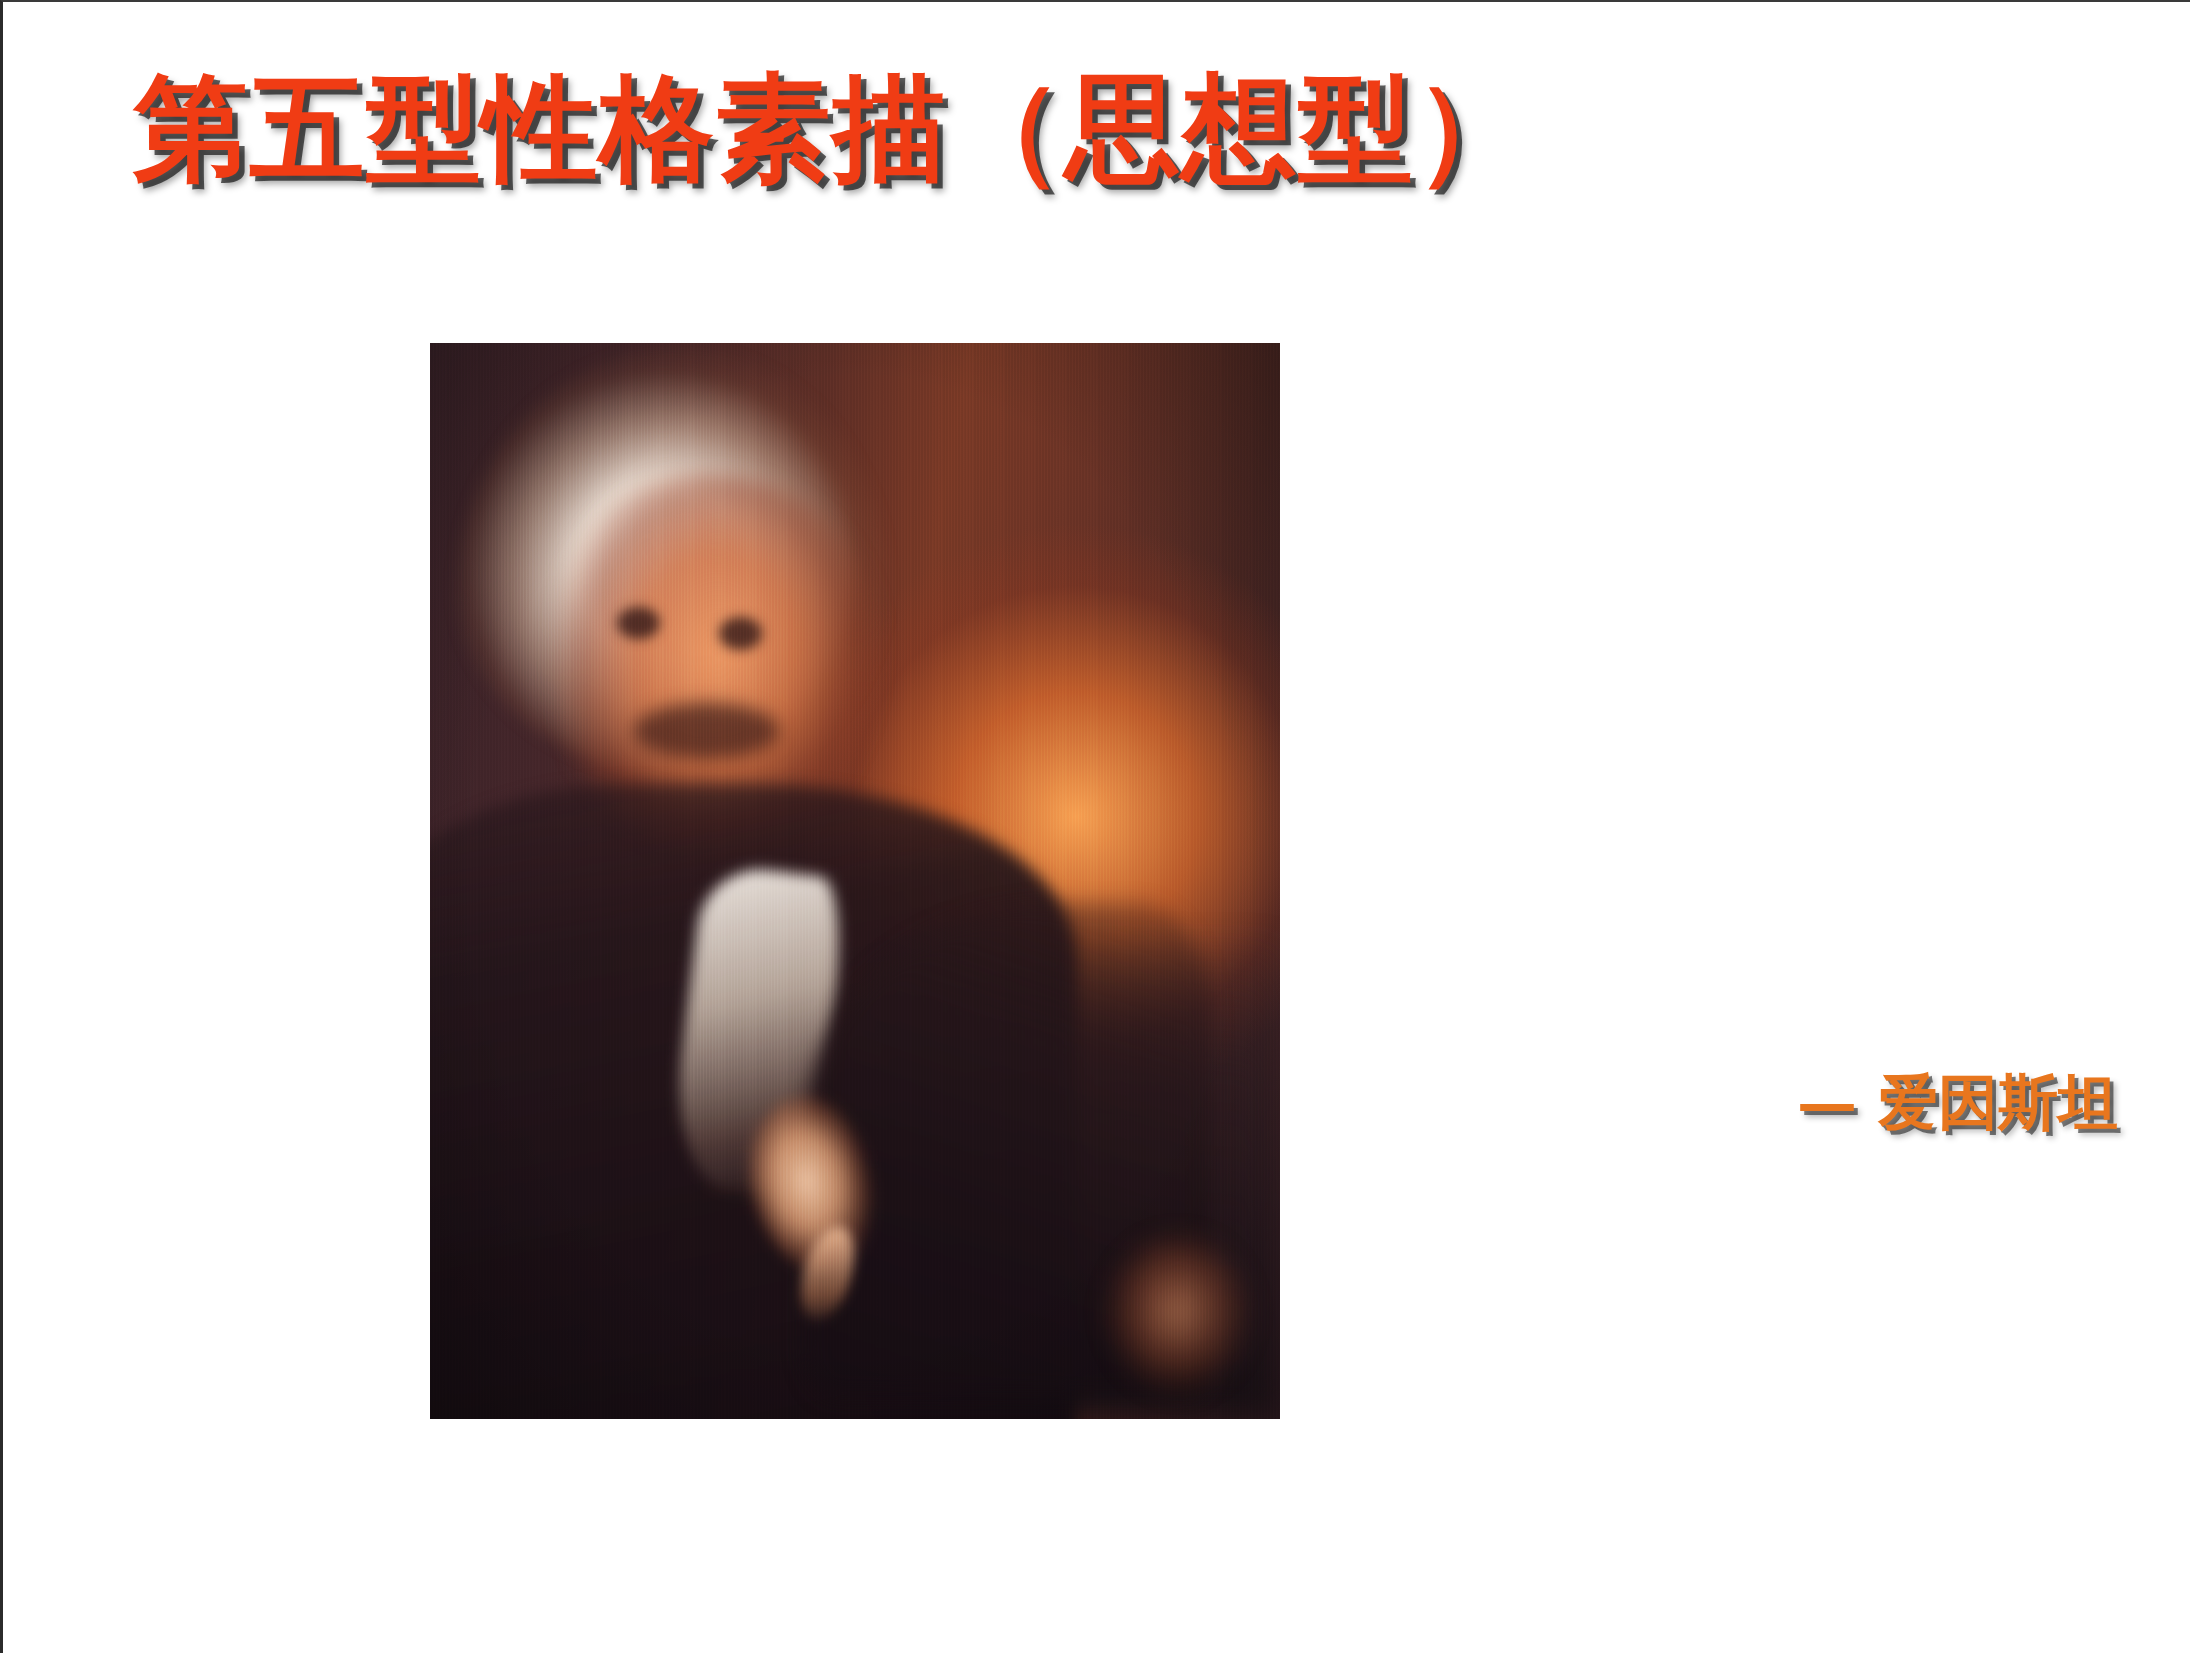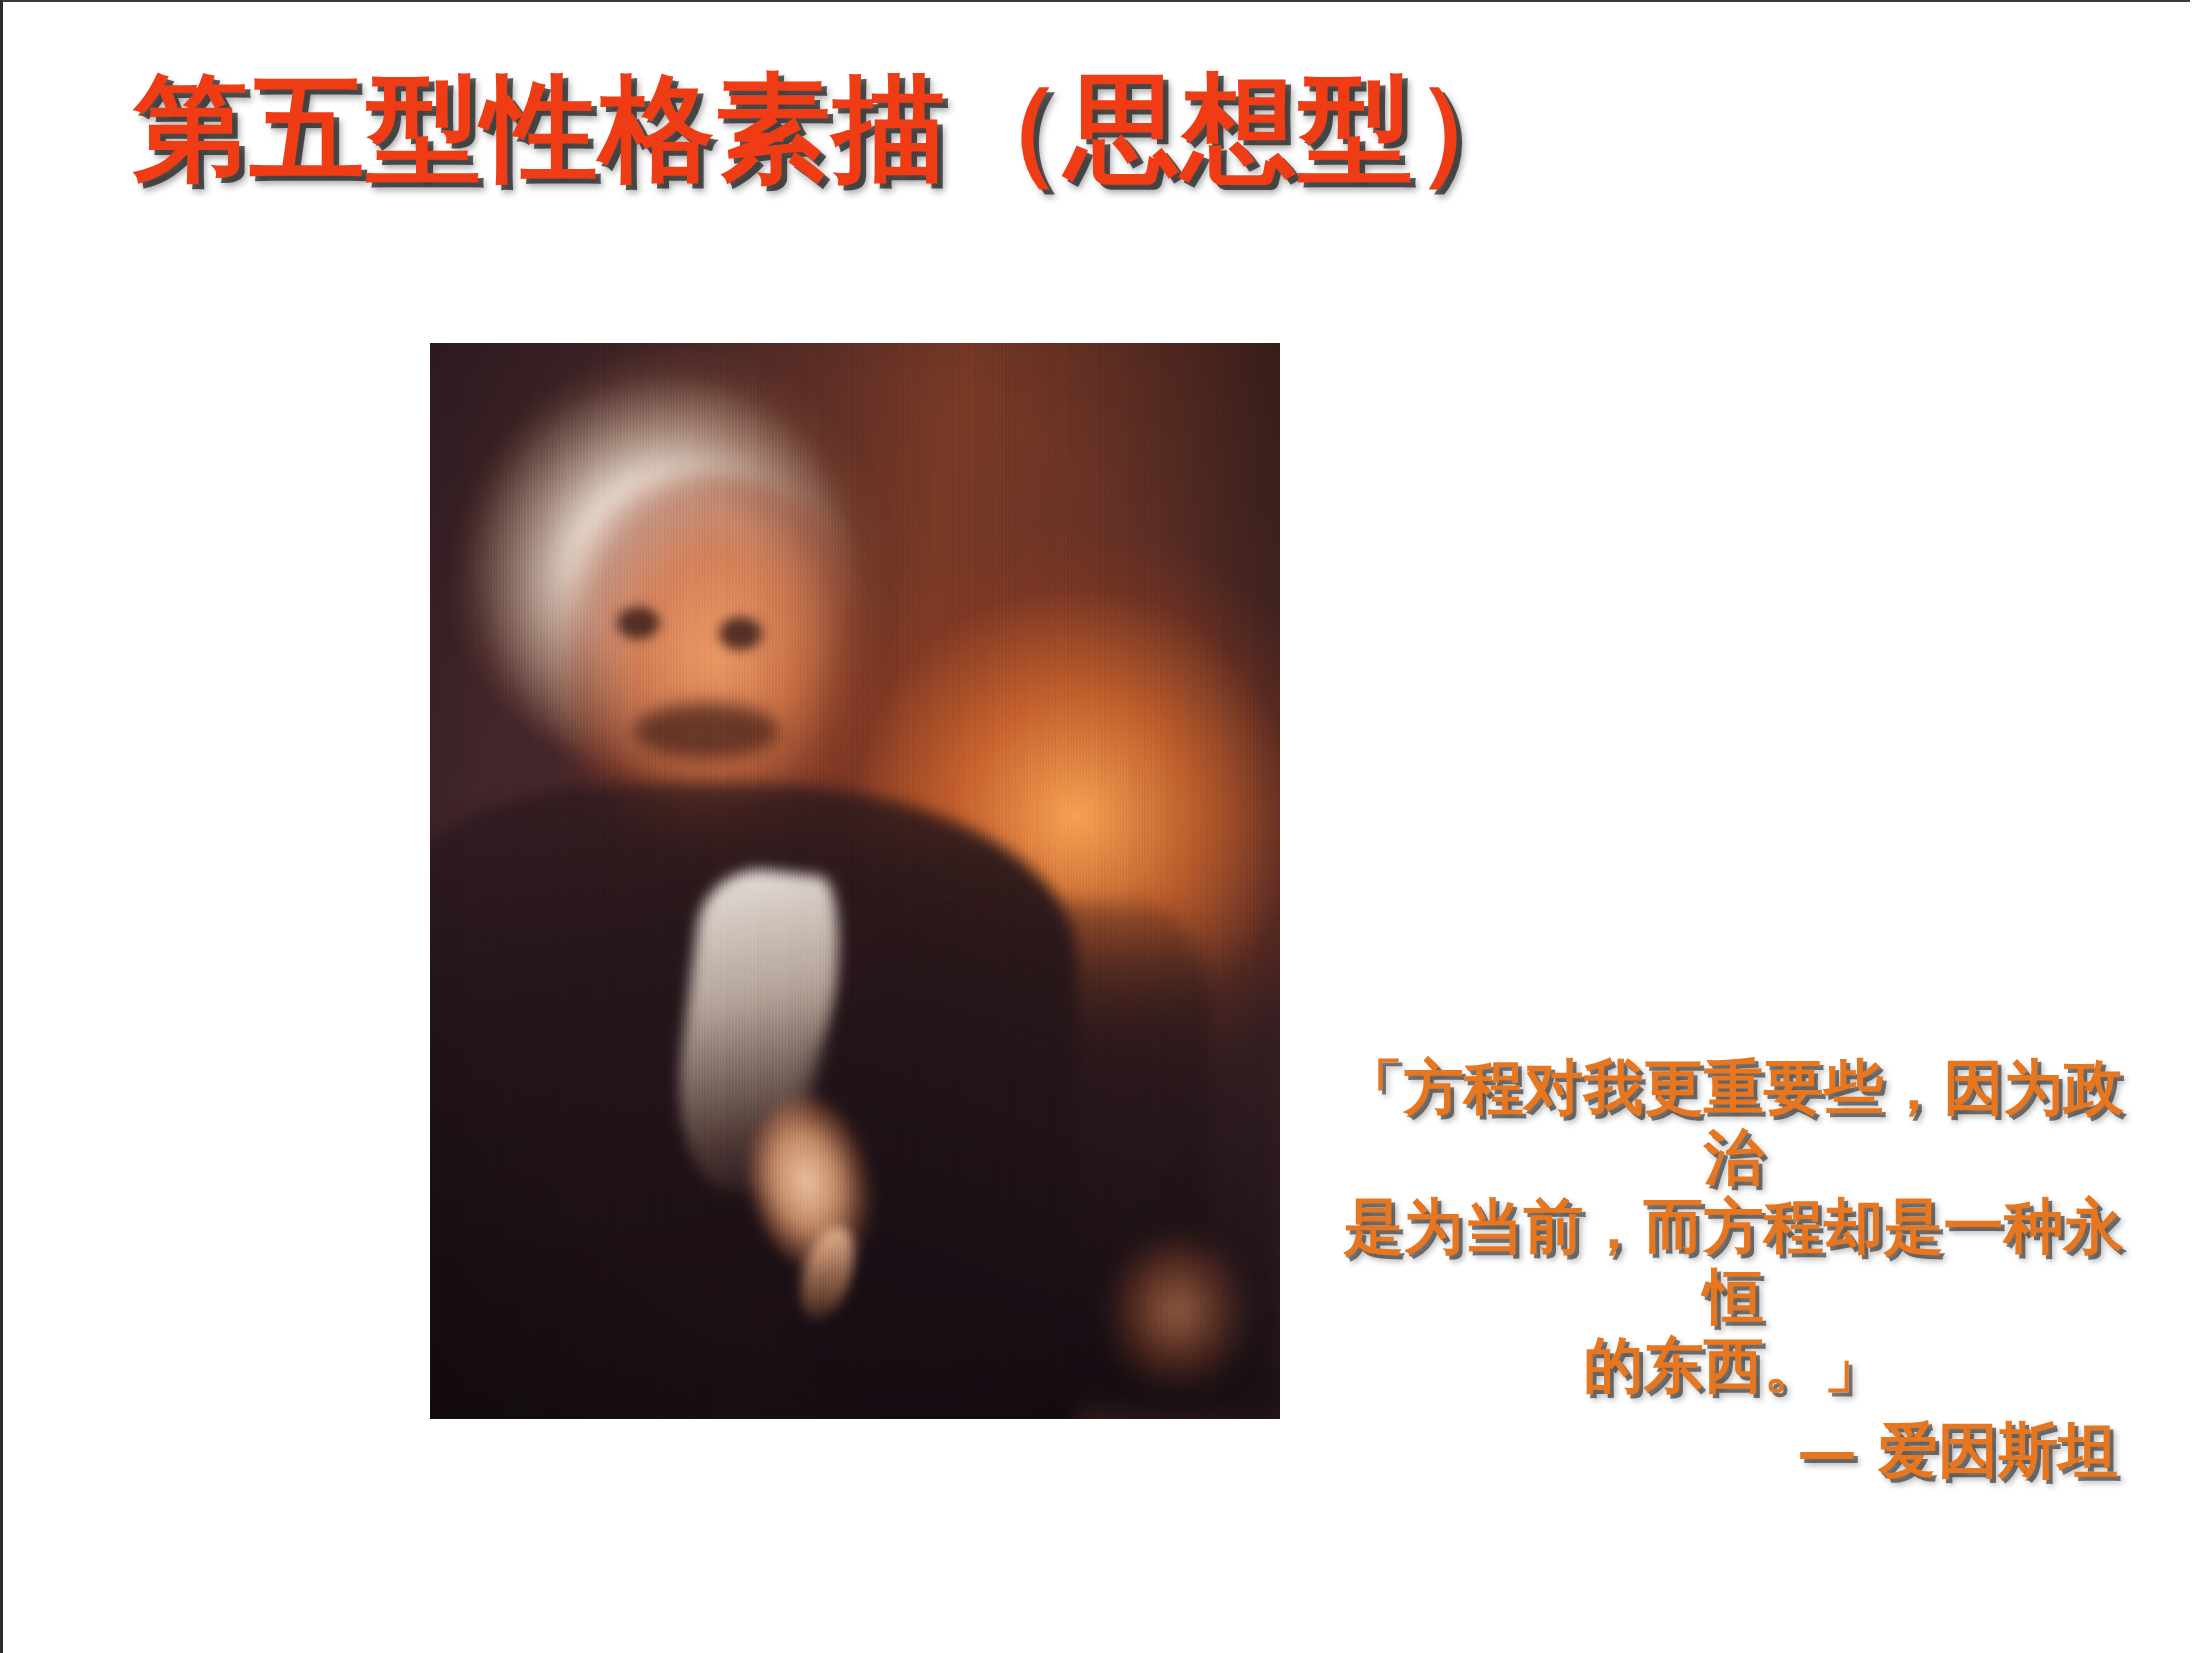--- a/index.html
+++ b/index.html
@@ -304,20 +304,17 @@
     <div id="photo-shirt"></div>
     <div id="photo-shoulder"></div>
     <div id="photo-hand"></div>
     <div id="photo-finger"></div>
     <div id="photo-highlight2"></div>
     <div id="photo-grain"></div>
     <div id="photo-vignette"></div>
   </div>
 
   <div id="quote-block">
-    <div id="quote-text">「方程对我更重要些，因为政治
-是为当前，而方程却是一种永恒
-的东西。」</div>
     <div id="quote-attribution">— 爱因斯坦</div>
   </div>
 
 </div>
 
 
 </body></html>

